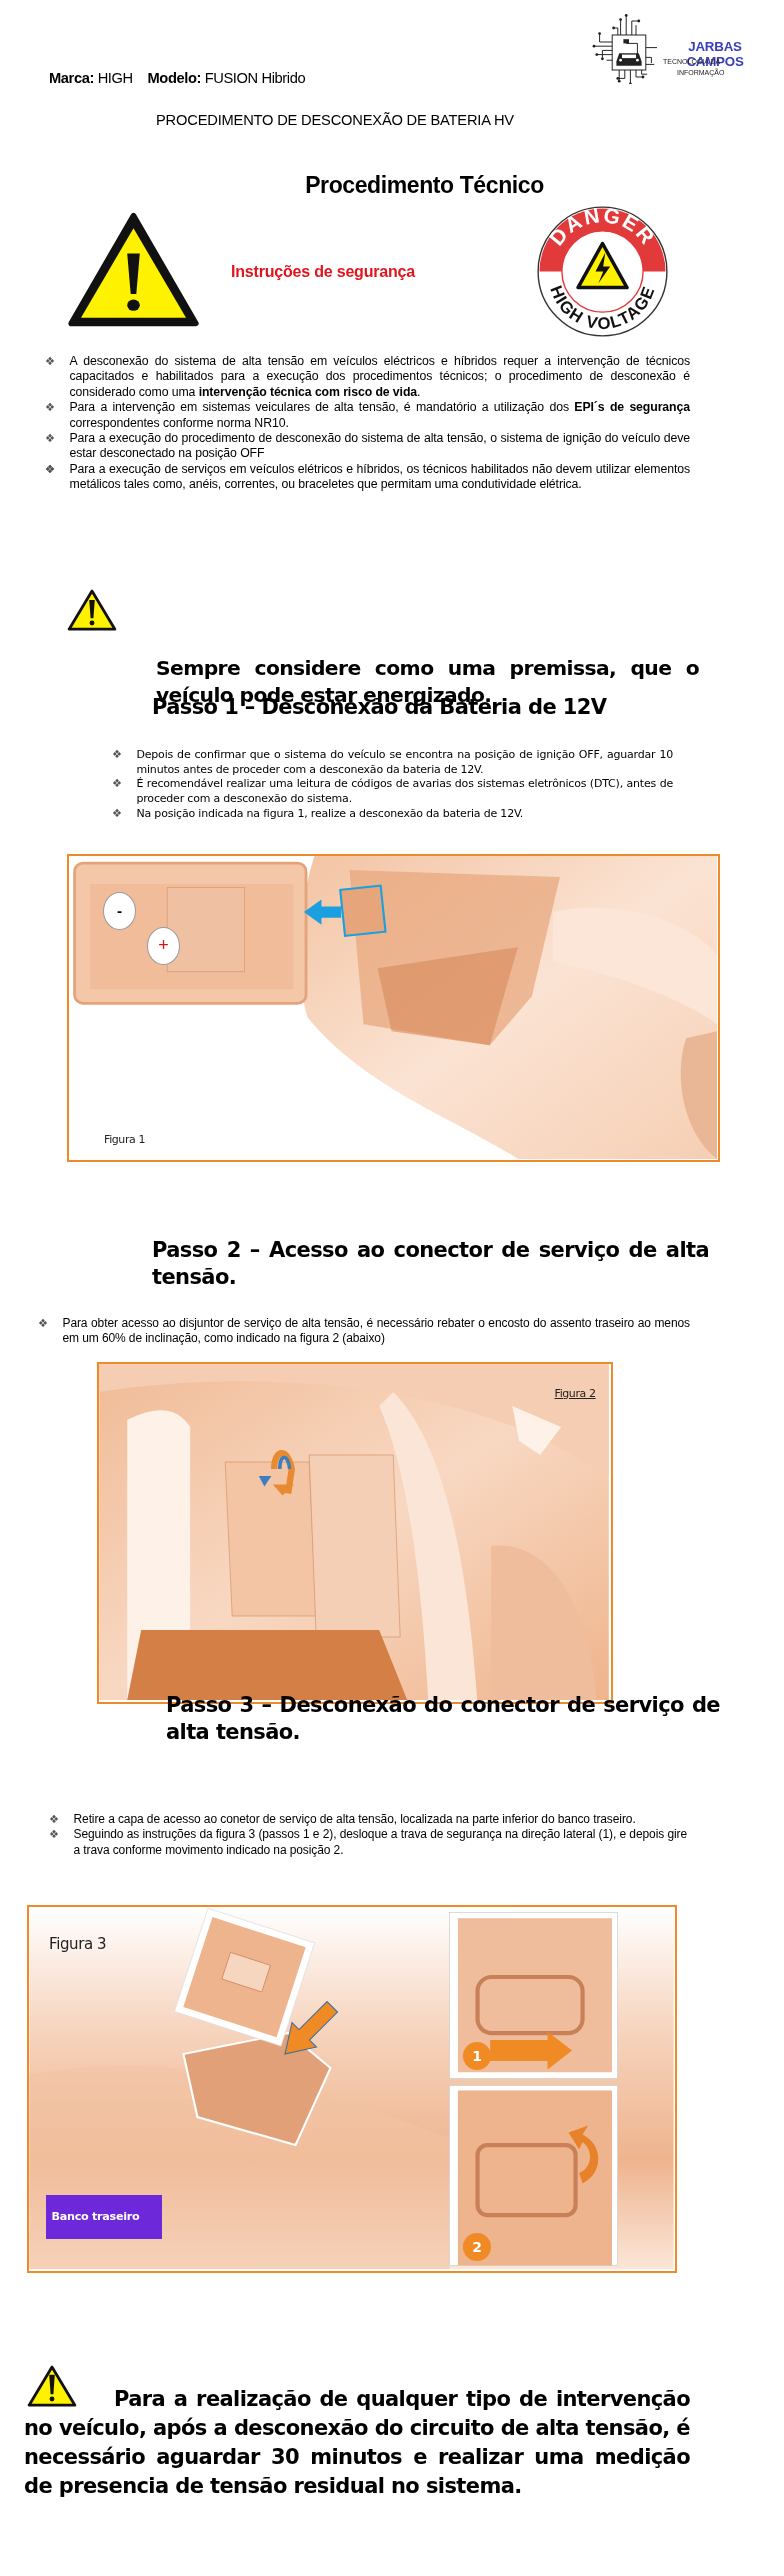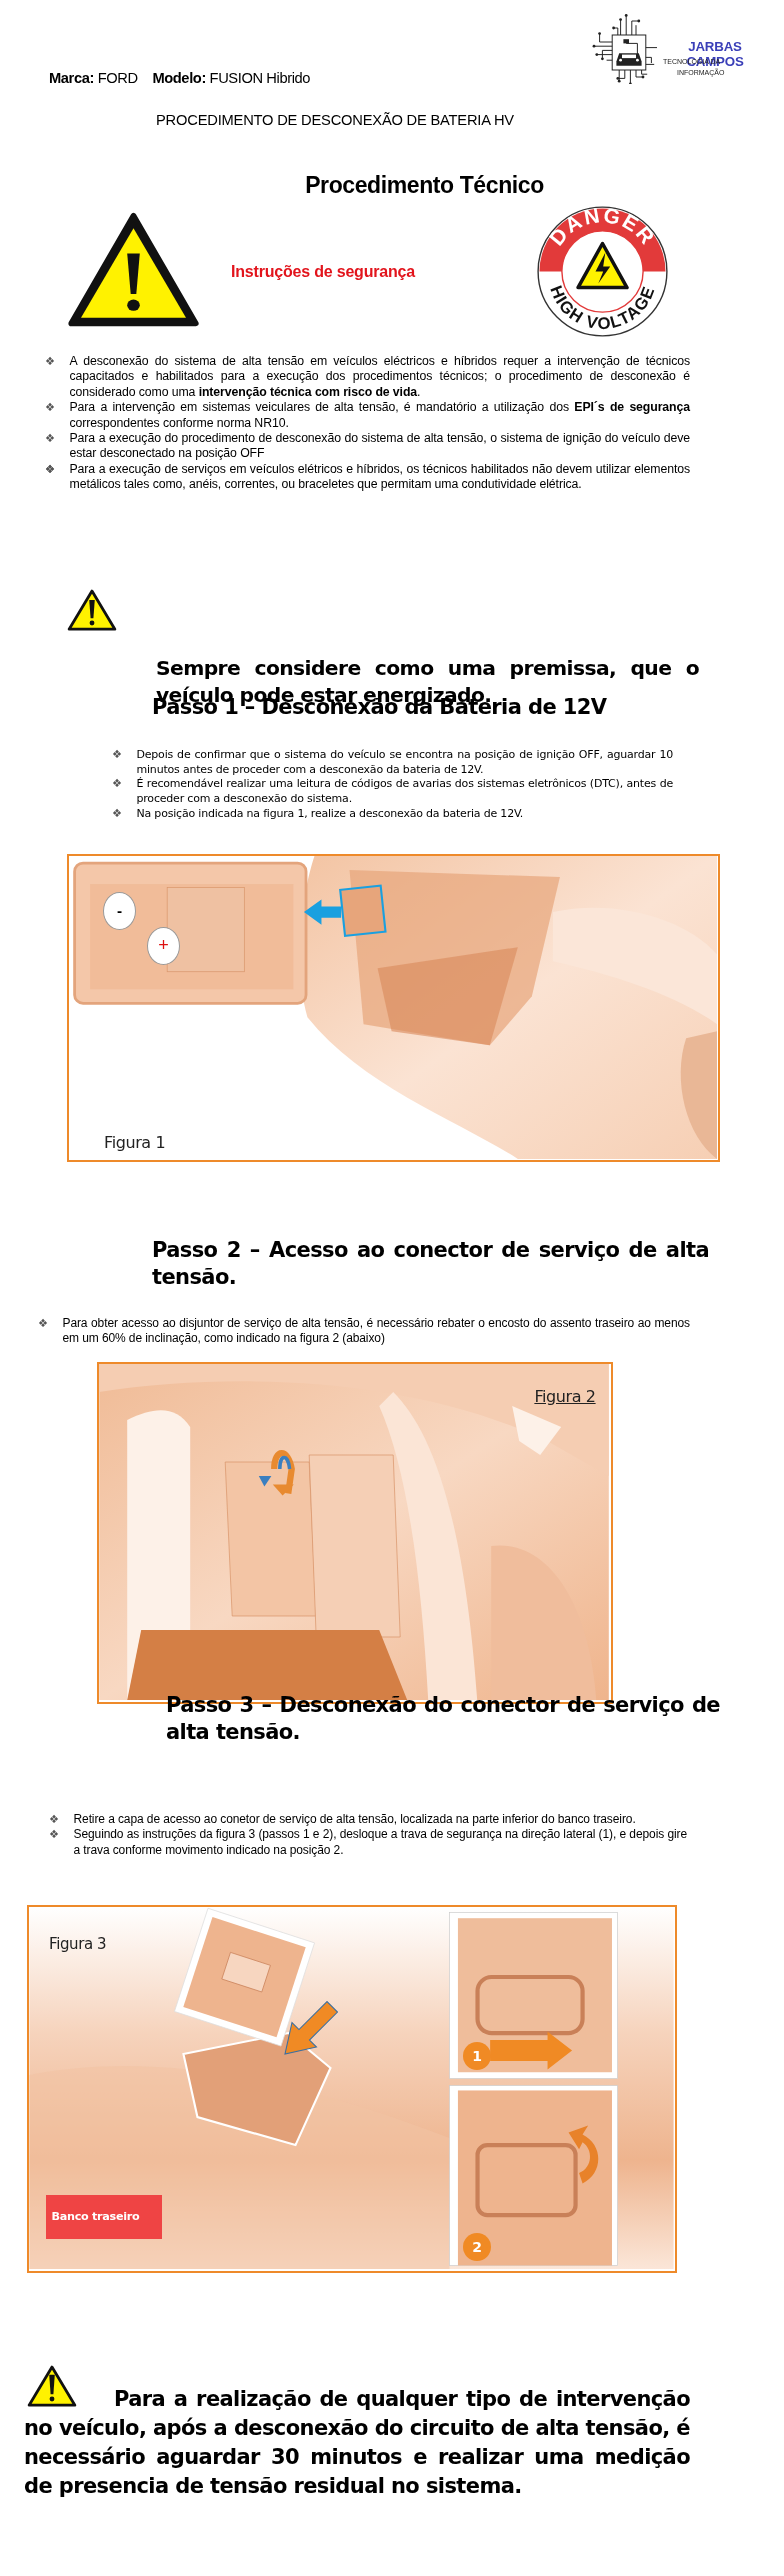--- a/index.html
+++ b/index.html
@@ -34,31 +34,31 @@
   .step-heading { font-family:"DejaVu Sans", sans-serif; font-weight:bold; font-size:21px; line-height:27px; text-align:justify; letter-spacing:-0.6px;margin-left:38px; }
   .step1-h { left:114px; top:694px; }
   .step2-h { left:114px; top:1237px; width:557px; }
   .step3-h { left:128px; top:1692px; width:554px; }
 
   
   .fig { border:2.8px solid #ee8a2a; box-sizing:border-box; overflow:hidden; background:#fff; }
   .fig1 { left:67px; top:854px; width:653px; height:308px; }
   .fig2 { left:97px; top:1362px; width:516px; height:342px; }
   .fig3 { left:27px; top:1905px; width:650px; height:368px; }
-  .fig-label { position:absolute; font-family:"DejaVu Sans", sans-serif; font-size:16px; color:#222; letter-spacing:-0.4px; }
+  .fig-label { position:absolute; font-family:"DejaVu Sans", sans-serif; font-size:11px; color:#222; letter-spacing:-0.4px; }
   .final-warn { left:24px; top:2385px; width:666px; font-family:"DejaVu Sans", sans-serif; font-weight:bold; font-size:21px; line-height:29px; text-align:justify; letter-spacing:-0.6px; }
   .final-warn .indent { display:inline-block; width:90px; }
   .final-icon { left:27px; top:2365px; }
 </style>
 </head>
 <body>
 
 <div class="abs brand-line">
   <b>Marca:</b>
-  <span>FORD</span>&nbsp;&nbsp;&nbsp;
+  <span>HIGH</span>&nbsp;&nbsp;&nbsp;
   <b>Modelo:</b>
   <span>FUSION Hibrido</span>
 </div>
 <div class="abs doc-title">PROCEDIMENTO DE DESCONEXÃO DE BATERIA HV</div>
 
 <div class="abs logo">
   <svg width="77" height="70" viewBox="0 0 110 100" style="position:absolute;left:0;top:0">
     <g stroke="#222" stroke-width="1.4" fill="none">
       <rect x="36" y="30" width="48" height="50"></rect>
       <path d="M48 30 V8 M56 30 V2 M64 30 V10 H74 M70 30 V16 M44 30 V20 H38"></path>
@@ -231,21 +231,21 @@
     <rect x="600" y="8" width="240" height="237" fill="#fff" stroke="#ccc"></rect>
     <rect x="612" y="16" width="220" height="220" fill="#efbd9b"></rect>
     <rect x="640" y="100" width="150" height="80" rx="20" fill="none" stroke="#c98058" stroke-width="6"></rect>
     <path d="M658 190 H740 V178 L775 205 L740 232 V220 H658 Z" fill="#f08a24"></path>
     <rect x="600" y="255" width="240" height="257" fill="#fff" stroke="#ccc"></rect>
     <rect x="612" y="262" width="220" height="250" fill="#eeb48e"></rect>
     <rect x="640" y="340" width="140" height="100" rx="14" fill="none" stroke="#c98058" stroke-width="6"></rect>
     <path d="M790 395 C820 380 820 340 790 325 L798 312 L770 322 L785 346 L790 336 C805 346 805 372 785 380 Z" fill="#e8822a"></path>
   </svg>
   <div class="fig-label" style="left:20px;top:28px;font-size:15px;">Figura 3</div>
-  <div class="abs" style="left:17px;top:288px;width:116px;height:44px;background:#ef4444;color:#fff;font-family:'DejaVu Sans',sans-serif;font-weight:bold;font-size:11.2px;line-height:44px;padding-left:5.6px;box-sizing:border-box;letter-spacing:-0.3px;">Banco traseiro</div>
+  <div class="abs" style="left:17px;top:288px;width:116px;height:44px;background:#6d28d9;color:#fff;font-family:'DejaVu Sans',sans-serif;font-weight:bold;font-size:11.2px;line-height:44px;padding-left:5.6px;box-sizing:border-box;letter-spacing:-0.3px;">Banco traseiro</div>
   <div class="abs" style="left:434px;top:135px;width:28px;height:28px;border-radius:50%;background:#f08a24;color:#fff;font-family:'DejaVu Sans',sans-serif;font-weight:bold;font-size:14px;text-align:center;line-height:28px;">1</div>
   <div class="abs" style="left:434px;top:326px;width:28px;height:28px;border-radius:50%;background:#f08a24;color:#fff;font-family:'DejaVu Sans',sans-serif;font-weight:bold;font-size:14px;text-align:center;line-height:28px;">2</div>
 </div>
 
 <svg class="abs final-icon" width="50" height="43" viewBox="0 0 72 62">
   <path d="M36 3 L69 58 H3 Z" fill="#fff200" stroke="#111" stroke-width="4" stroke-linejoin="round"></path>
   <path d="M32 14 H40 L38 42 H34 Z" fill="#111"></path>
   <circle cx="36" cy="49" r="3.5" fill="#111"></circle>
 </svg>
 <div class="abs final-warn"><span class="indent"></span><span>Para a realização de qualquer tipo de intervenção no veículo, após a desconexão do circuito de alta tensão, é necessário aguardar 30 minutos e realizar uma medição de presencia de tensão residual no sistema.</span></div>

